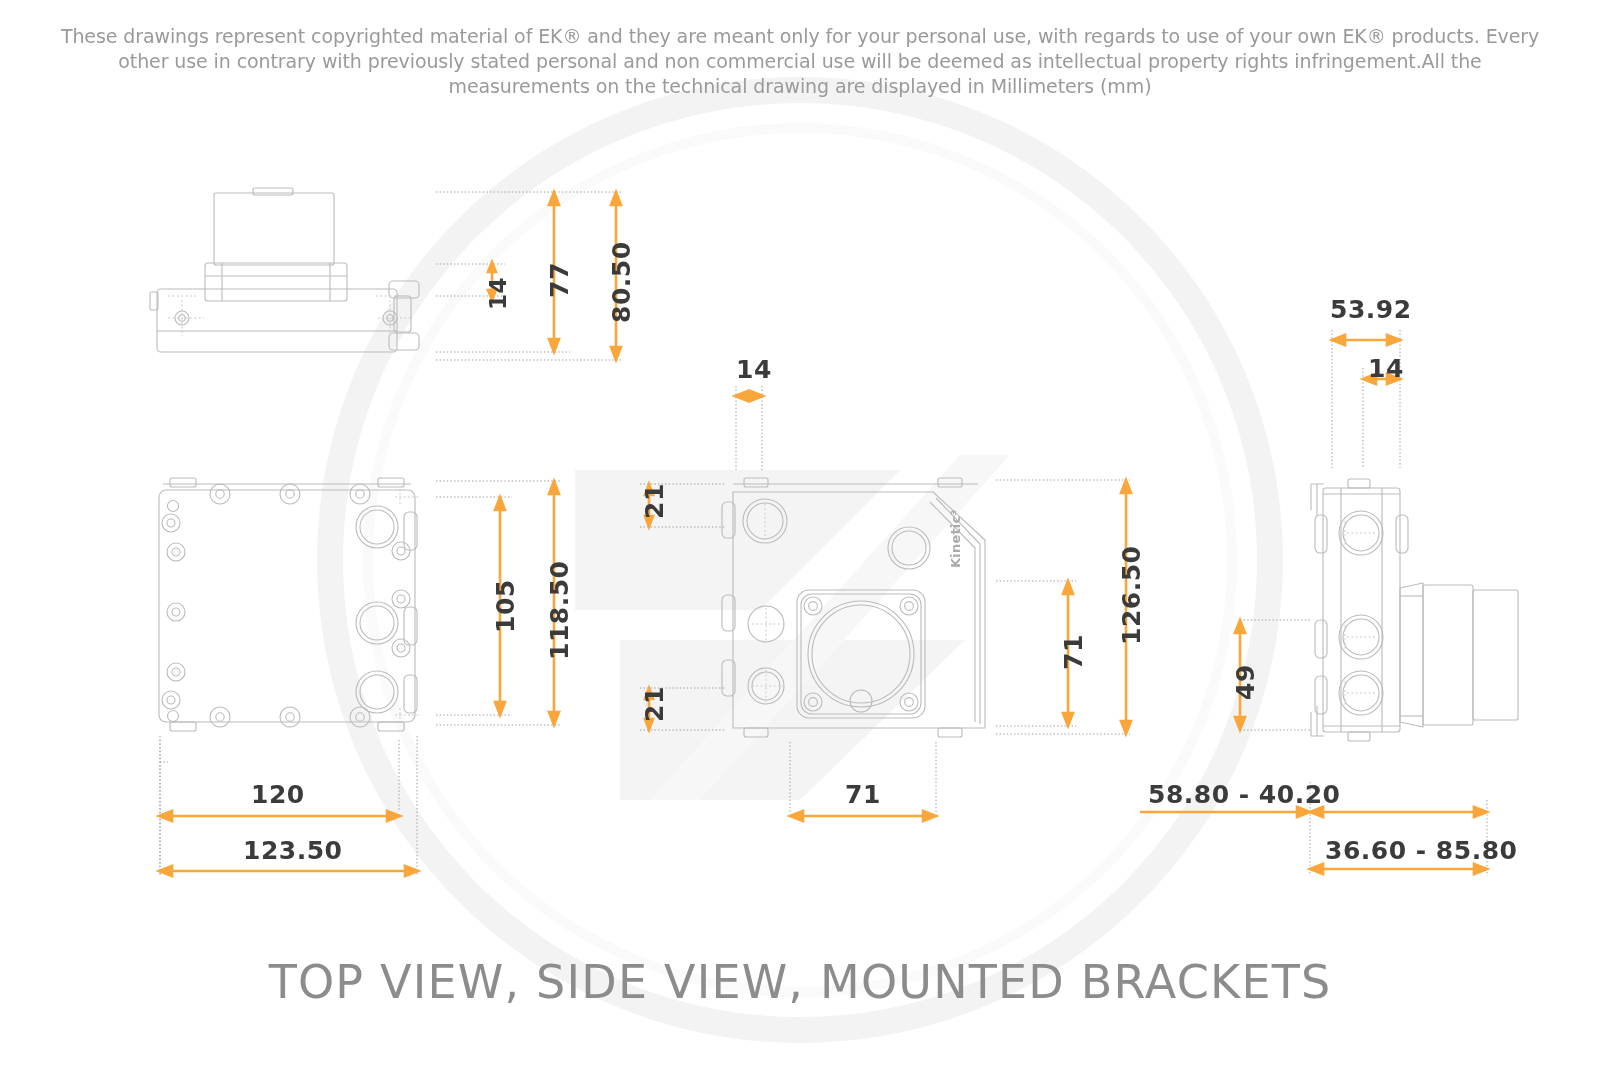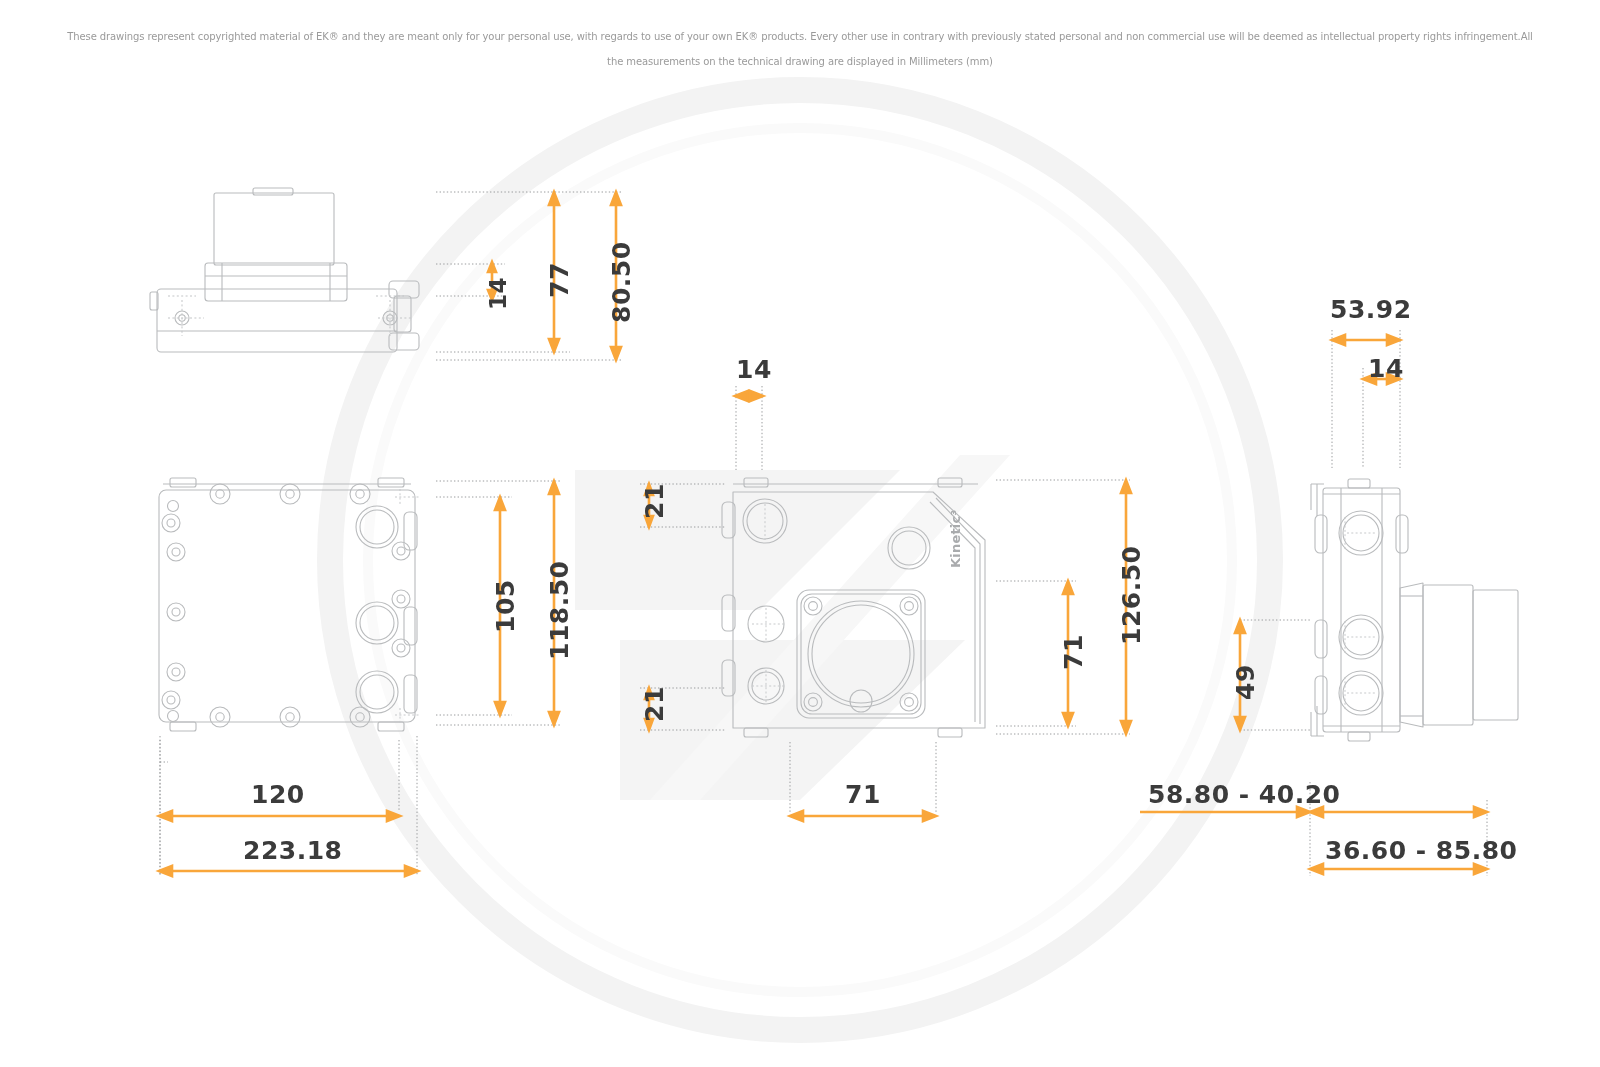--- a/index.html
+++ b/index.html
@@ -12,21 +12,21 @@
   }
   #stage{position:absolute;inset:0;width:1600px;height:1067px;}
 
   
   .wm{position:absolute;inset:0;pointer-events:none;}
 
   
   .legal{
     position:absolute;left:0;top:24px;width:1600px;
     text-align:center;color:#9a9a9a;
-    font-size:10px;line-height:25px;
+    font-size:19px;line-height:25px;
     font-family:"DejaVu Sans", sans-serif;
     padding:0 60px;box-sizing:border-box;
     letter-spacing:-0.1px;
   }
   .caption{
     position:absolute;left:0;top:955px;width:1600px;
     text-align:center;color:#8c8c8c;
     font-size:46px;letter-spacing:1.2px;
     font-family:"DejaVu Sans", sans-serif;
     font-weight:400;
@@ -217,21 +217,21 @@
 
       <path d="M166 871 H411"></path>
       <polygon points="159,871 172,866 172,876"></polygon>
       <polygon points="418,871 405,866 405,876"></polygon>
     </g>
   </svg>
 
   <div class="dim v" style="left:491px;top:633px;">105</div>
   <div class="dim v" style="left:545px;top:660px;">118.50</div>
   <div class="dim" style="left:251px;top:780px;">120</div>
-  <div class="dim" style="left:243px;top:836px;">223.18</div>
+  <div class="dim" style="left:243px;top:836px;">123.50</div>
 
   <svg width="1600" height="1067">
     <g stroke="#b9bbbd" stroke-width="1.1" fill="none" stroke-linejoin="round">
 
       <path d="M733 492 L933 492 L985 540 L985 728 L733 728 Z"></path>
       <path d="M733 484 H978"></path>
       <rect x="744" y="478" width="24" height="9" rx="2"></rect>
       <rect x="938" y="478" width="24" height="9" rx="2"></rect>
       <rect x="744" y="728" width="24" height="9" rx="2"></rect>
       <rect x="938" y="728" width="24" height="9" rx="2"></rect>
@@ -416,14 +416,15 @@
       <polygon points="1487,869 1474,864 1474,874"></polygon>
     </g>
   </svg>
 
   <div class="dim" style="left:1330px;top:295px;">53.92</div>
   <div class="dim" style="left:1368px;top:354px;">14</div>
   <div class="dim v" style="left:1231px;top:700px;">49</div>
   <div class="dim" style="left:1148px;top:780px;">58.80 - 40.20</div>
   <div class="dim" style="left:1325px;top:836px;">36.60 - 85.80</div>
 
+  <div class="caption">TOP VIEW, SIDE VIEW, MOUNTED BRACKETS</div>
 
 </div>
 
 </body></html>

